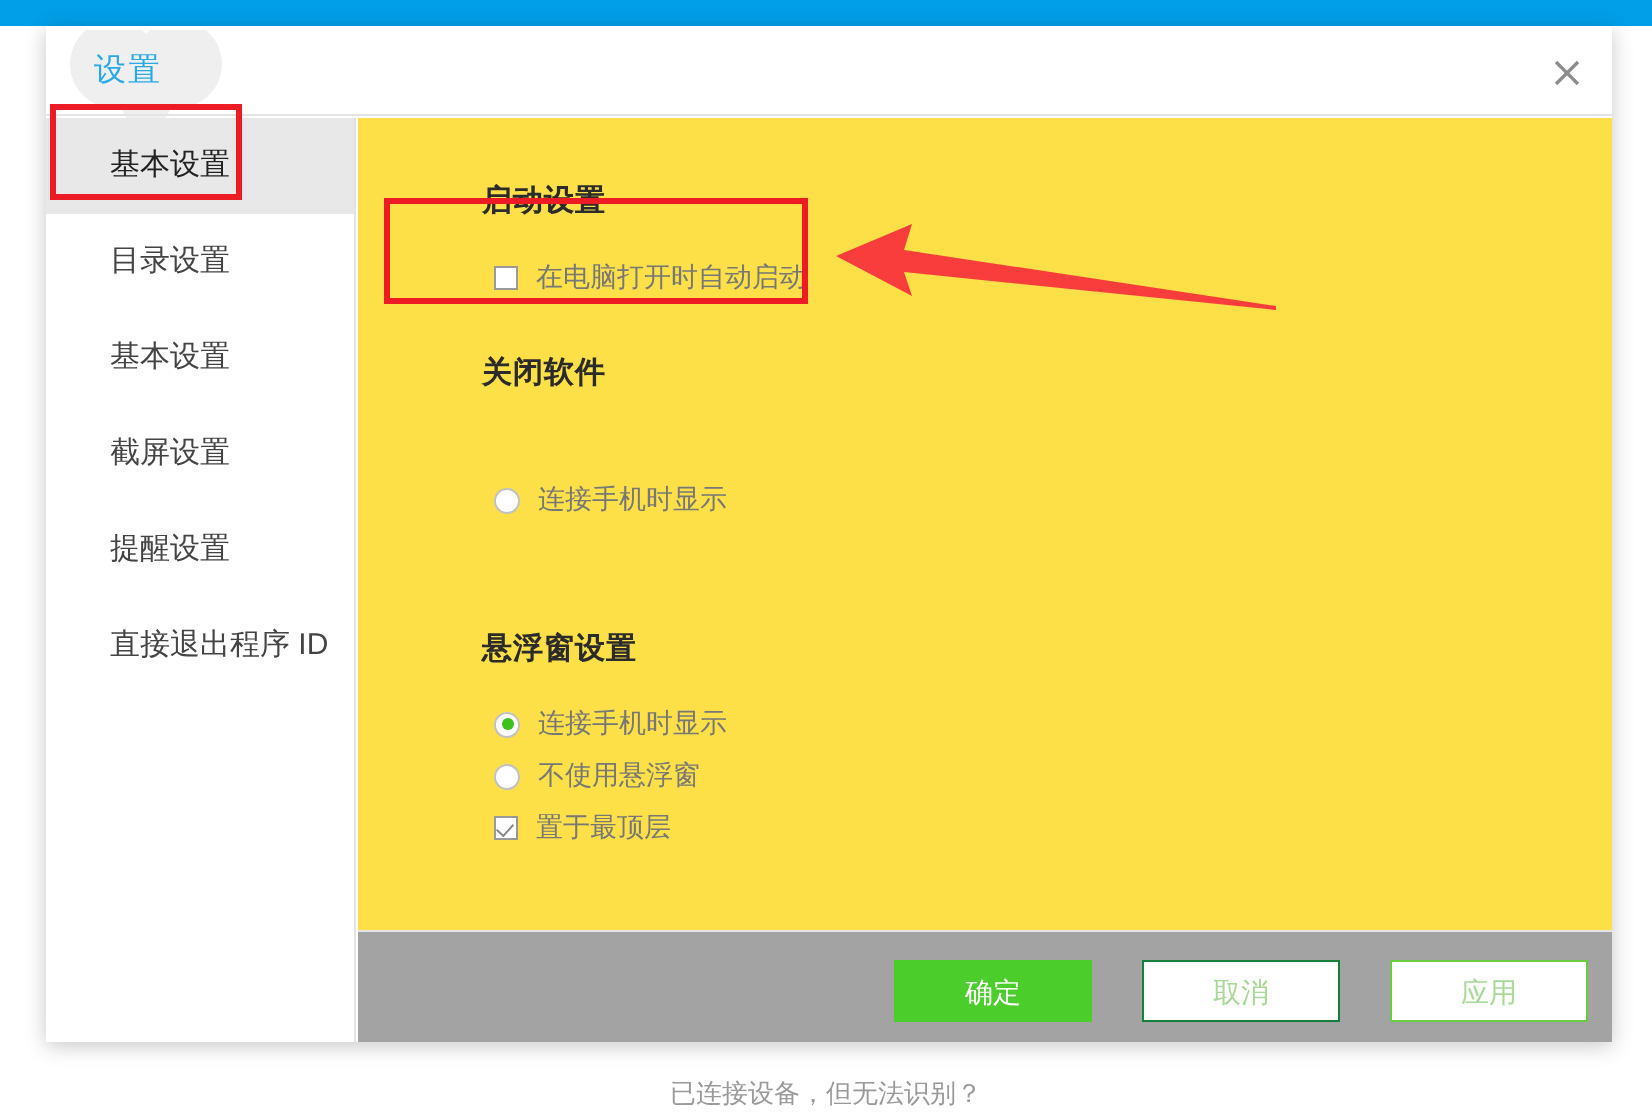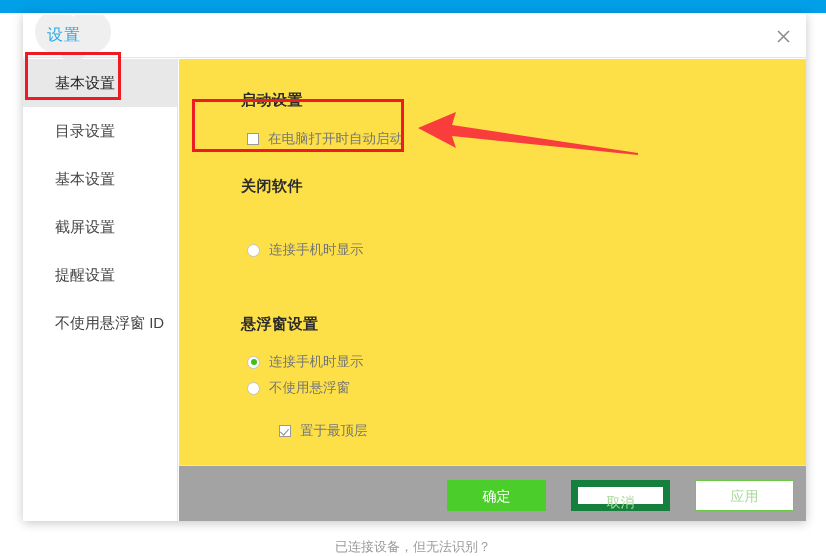--- a/index.html
+++ b/index.html
@@ -131,21 +131,21 @@
     font-size: 13.5px;
     color: #777777;
     cursor: pointer;
     white-space: nowrap;
   }
   #opt-autostart   { left: 68px; top: 71px; }
   #opt-minimize    { left: 68px; top: 156px; }
   #opt-exit        { left: 68px; top: 182px; }
   #opt-show-on-con { left: 68px; top: 294px; }
   #opt-no-float    { left: 68px; top: 320px; align-items: center; }
-  #opt-topmost     { left: 68px; top: 363px; margin-left: 32px; }
+  #opt-topmost     { left: 68px; top: 346px; }
 
   
   .checkbox {
     width: 12px;
     height: 12px;
     border: 1px solid #9a9a9a;
     background: #ffffff;
     margin-right: 9px;
     box-sizing: border-box;
     position: relative;
@@ -211,21 +211,21 @@
   }
   #btn-ok {
     left: 268px;
     background: #4bce2b;
     border: 1px solid #4bce2b;
     color: #ffffff;
   }
   #btn-cancel {
     left: 392px;
     background: #ffffff;
-    border: 7px solid #15803d;
+    border: 1px solid #15803d;
     color: #a9d99a;
   }
   #btn-apply {
     left: 516px;
     background: #ffffff;
     border: 1px solid #69cc44;
     color: #a9d99a;
   }
 
   
@@ -302,21 +302,21 @@
     <div class="sidebar-item">
       <span>基本设置</span>
     </div>
     <div class="sidebar-item">
       <span>截屏设置</span>
     </div>
     <div class="sidebar-item">
       <span>提醒设置</span>
     </div>
     <div class="sidebar-item">
-      <span>不使用悬浮窗 ID</span>
+      <span>直接退出程序 ID</span>
     </div>
   </div>
 
   <div id="main-panel">
 
     <div class="section-heading" id="heading-startup">启动设置</div>
 
     <div class="option-row" id="opt-autostart">
       <span class="checkbox"></span>
       <span>在电脑打开时自动启动</span>

